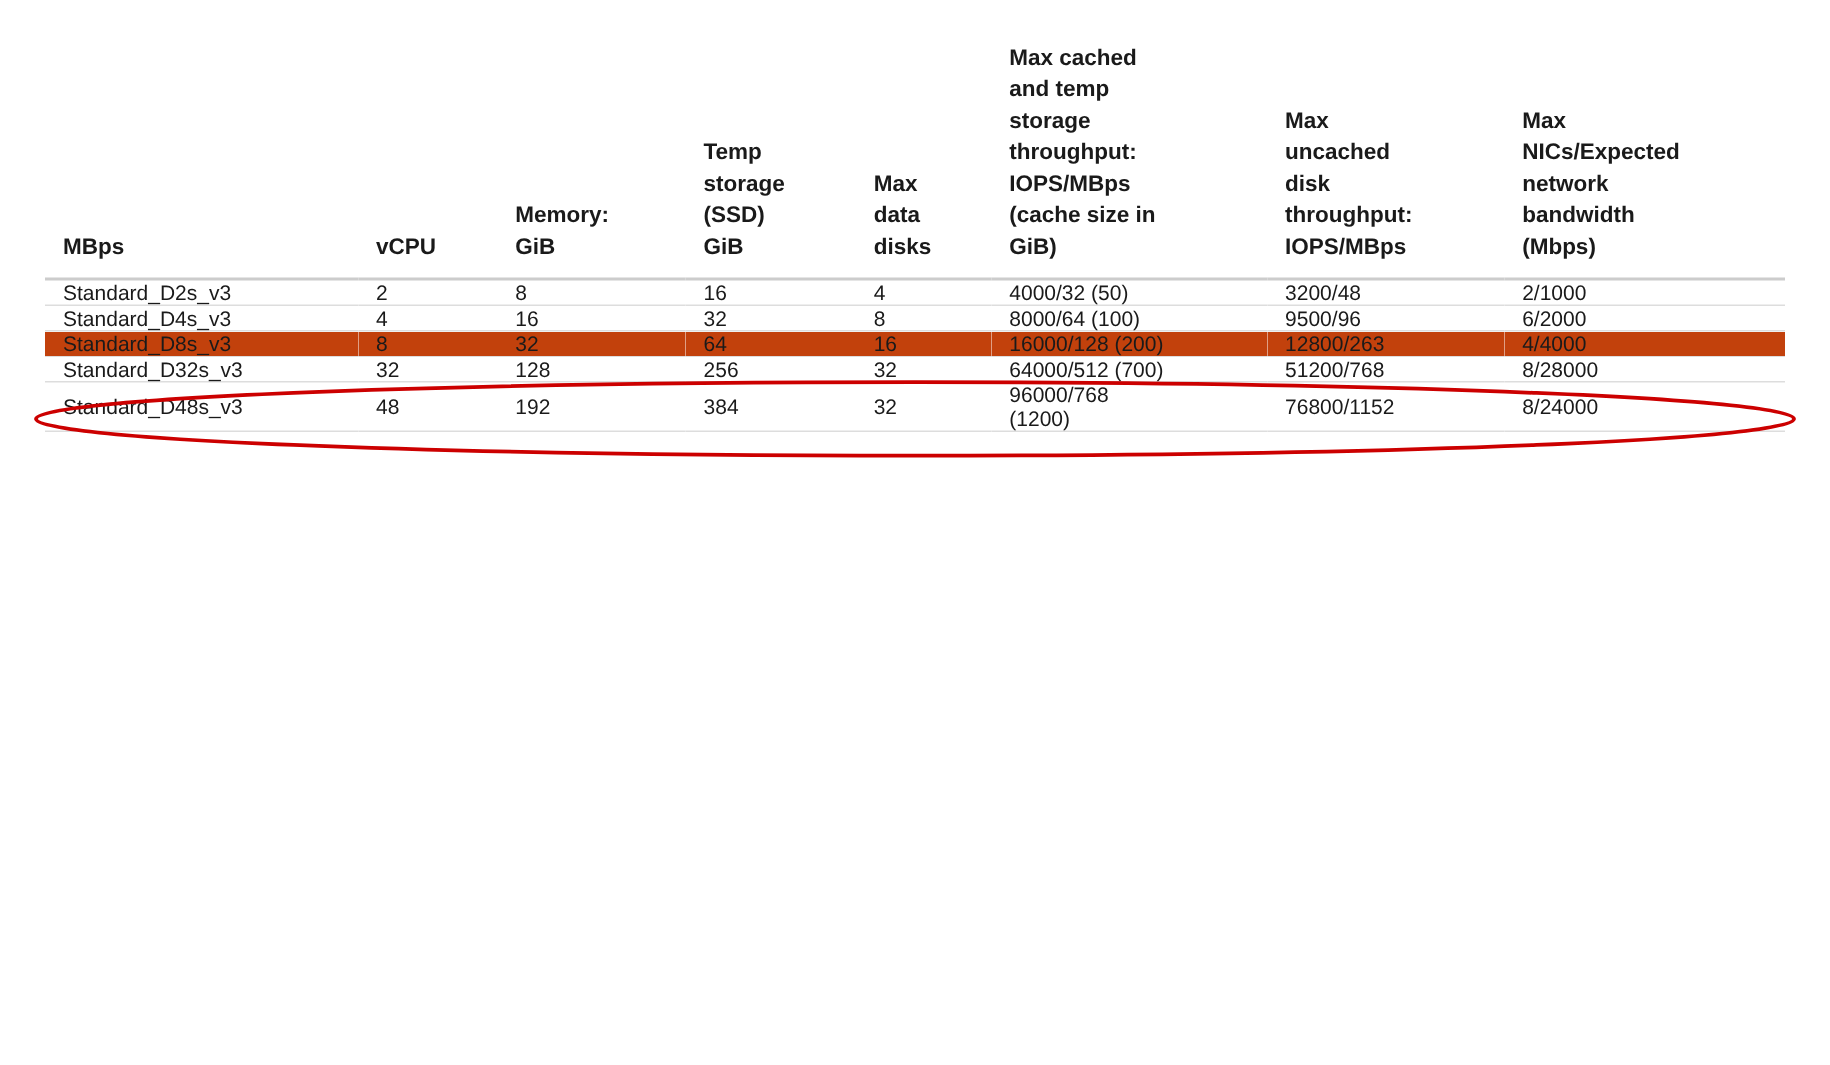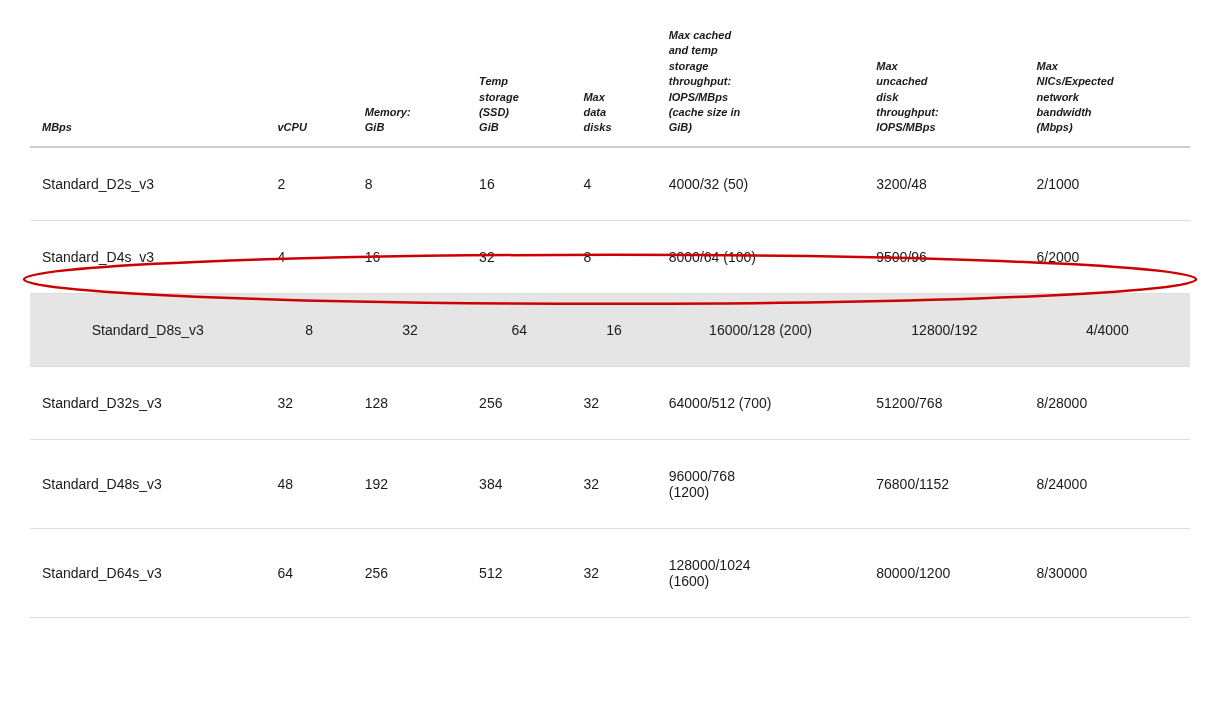--- a/index.html
+++ b/index.html
@@ -25,47 +25,45 @@
       width: 100%;
       border-collapse: collapse;
     }
 
     thead tr {
       border-bottom: 2px solid #ccc;
     }
 
     th {
       font-weight: 700;
-      font-size: 11px;
+      font-size: 15px;
       text-align: left;
       vertical-align: bottom;
       padding: 8px 12px 10px 12px;
       color: #1a1a1a;
       line-height: 1.4;
-      font-style: italic;
     }
 
     tbody tr {
       border-bottom: 1px solid #ddd;
     }
 
     td {
-      padding: 28px 12px;
+      padding: 0 12px;
       font-size: 14px;
       color: #1a1a1a;
       vertical-align: middle;
     }
 
     .highlighted-row {
       position: relative;
     }
 
     .highlighted-row td {
-      background-color: #e5e5e5;
-      text-align: center;
+      background-color: #c2410c;
     }
   </style>
 </head>
 <body>
 
 <div class="table-container">
   <table>
     <thead>
       <tr>
       <th>MBps</th>
@@ -99,21 +97,21 @@
           <td>9500/96</td>
           <td>6/2000</td>
         </tr>
         <tr class="highlighted-row" style="position: relative;">
           <td>Standard_D8s_v3</td>
           <td>8</td>
           <td>32</td>
           <td>64</td>
           <td>16</td>
           <td>16000/128 (200)</td>
-          <td>12800/192</td>
+          <td>12800/263</td>
           <td>4/4000</td>
         </tr>
         <tr>
           <td>Standard_D32s_v3</td>
           <td>32</td>
           <td>128</td>
           <td>256</td>
           <td>32</td>
           <td>64000/512 (700)</td>
           <td>51200/768</td>
@@ -122,28 +120,18 @@
         <tr>
           <td>Standard_D48s_v3</td>
           <td>48</td>
           <td>192</td>
           <td>384</td>
           <td>32</td>
           <td>96000/768<br>(1200)</td>
           <td>76800/1152</td>
           <td>8/24000</td>
         </tr>
-        <tr>
-          <td>Standard_D64s_v3</td>
-          <td>64</td>
-          <td>256</td>
-          <td>512</td>
-          <td>32</td>
-          <td>128000/1024<br>(1600)</td>
-          <td>80000/1200</td>
-          <td>8/30000</td>
-        </tr>
       </tbody>
   </table>
 </div>
 
 <svg style="position: fixed; top: 0px; left: 0px; width: 100%; height: 100%; pointer-events: none; z-index: 100;">
     <ellipse cx="610" cy="279.3125" rx="586" ry="24.5" fill="none" stroke="#cc0000" stroke-width="2.5"></ellipse>
   </svg>
 </body></html>

